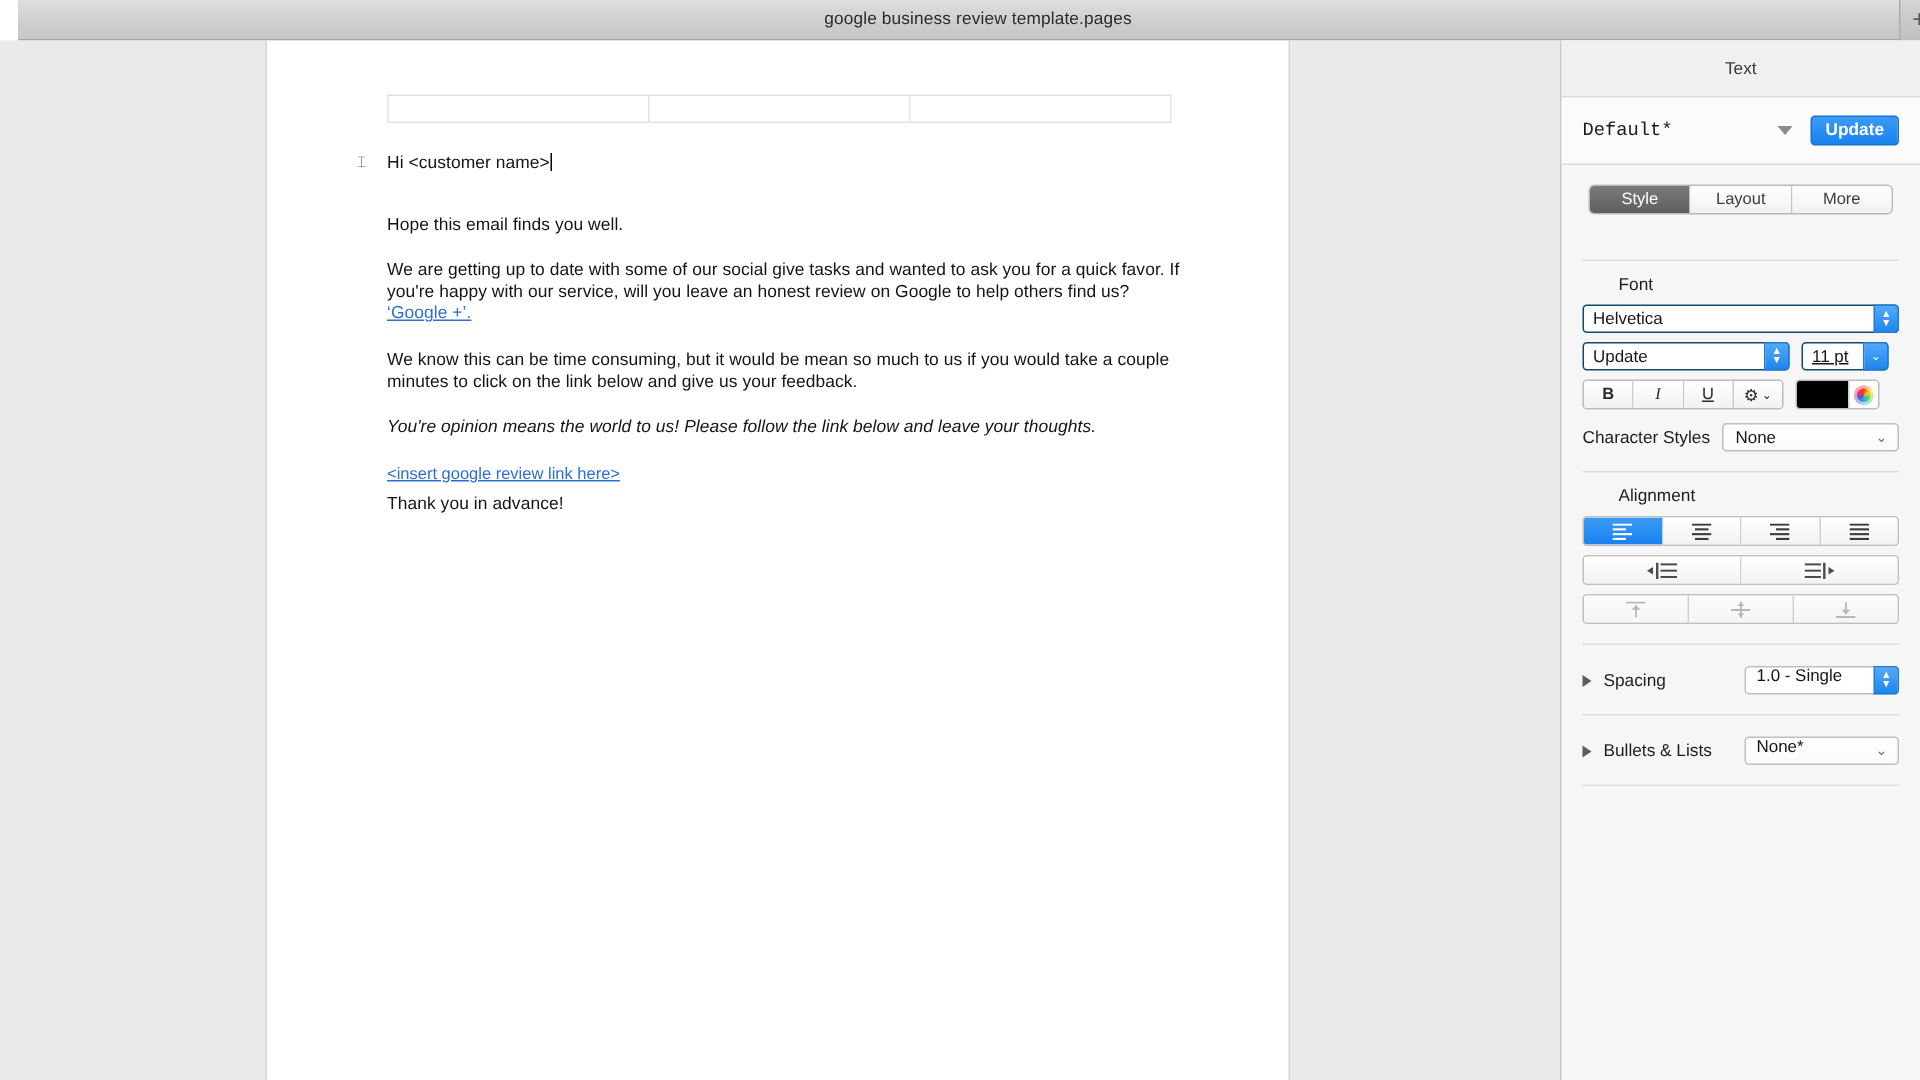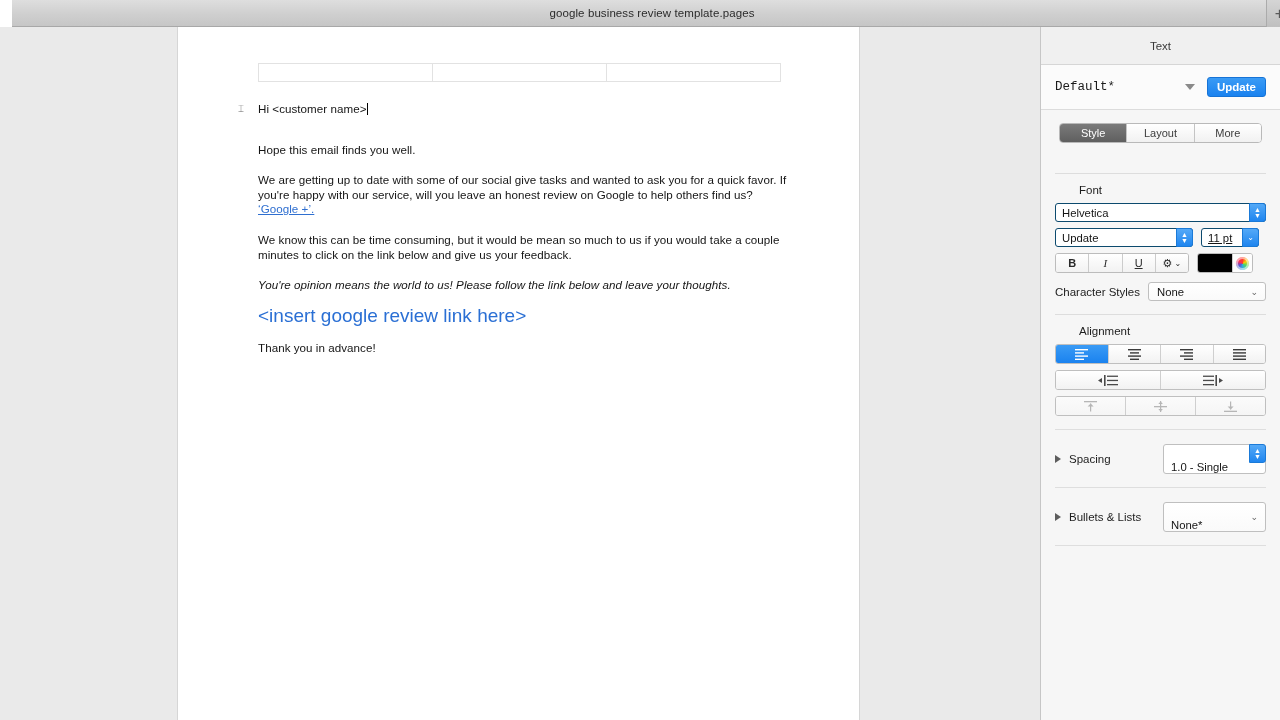--- a/index.html
+++ b/index.html
@@ -104,24 +104,25 @@
     background: #000;
     vertical-align: -2px;
     margin-left: 0px;
   }
   .link-inline {
     color: #2f6fd0;
     text-decoration: underline;
   }
   .link-big {
     display: block;
-    font-size: 19px;
+    font-size: 11px;
     line-height: 18px;
     color: #2a6fd4;
-    margin: 0 0 16px 0;
+    text-decoration: underline;
+    margin: 0 0 4px 0;
   }
 
   
   .sidebar {
     position: absolute;
     top: 27px; right: 0;
     width: 240px; height: 693px;
     background: #f6f6f6;
     border-left: 1px solid #c6c6c6;
   }
@@ -360,25 +361,25 @@
   }
   .disc-label {
     font-size: 11.5px;
     color: #1d1d1d;
     flex: 0 0 auto;
   }
   .disc-field {
     position: relative;
     margin-left: auto;
     width: 103px;
-    height: 30px;
+    height: 19px;
     border: 1px solid #bfbfbf;
     border-radius: 3px;
     background: #ffffff;
-    display: flex; align-items: flex-end;
+    display: flex; align-items: flex-start;
     padding-left: 7px;
     font-size: 11.3px;
     color: #151515;
   }
   .sep-line {
     height: 1px; background: #dedede;
     margin: 13px 14px 0 14px;
   }
 </style>
 </head>

